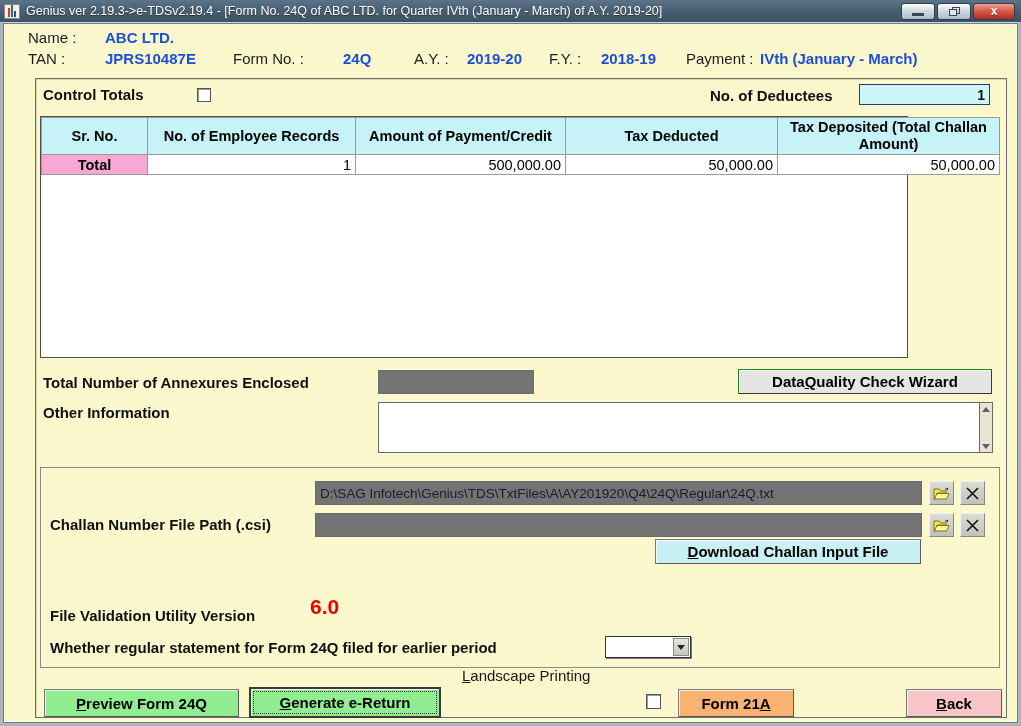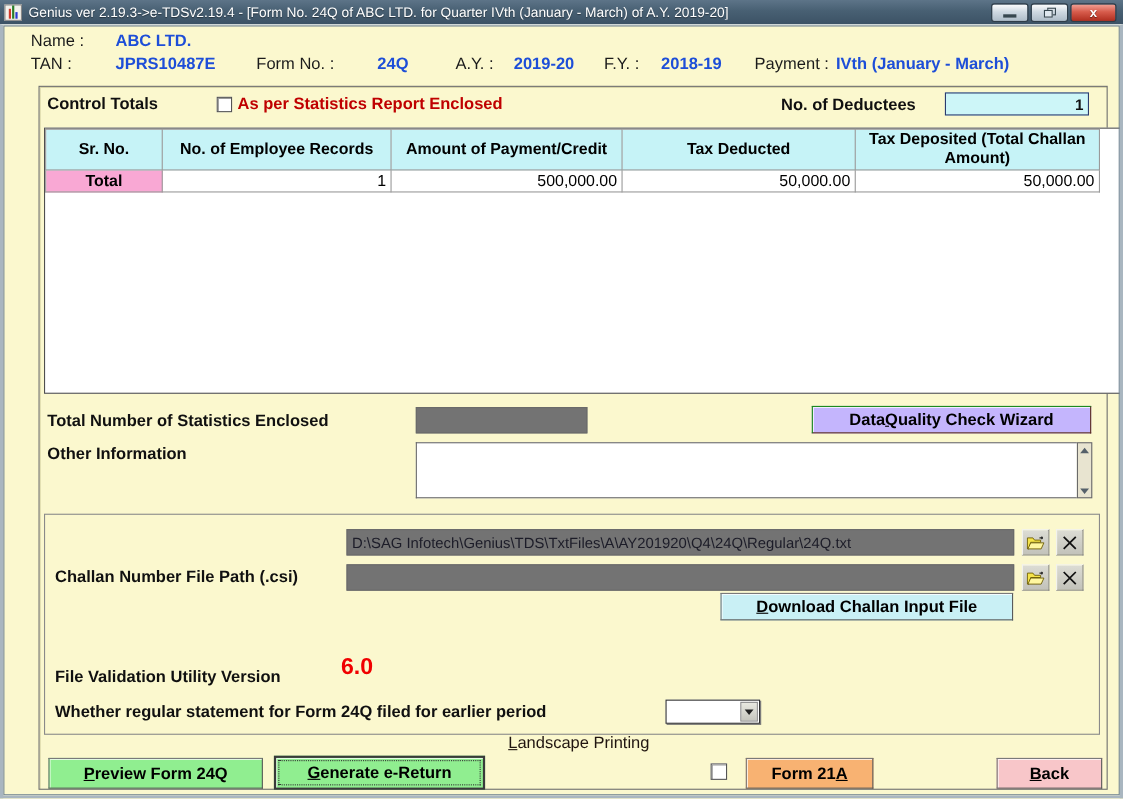--- a/index.html
+++ b/index.html
@@ -43,36 +43,36 @@
 
   
   .checkbox { position:absolute; width:14px; height:14px; background:#fff; border:1px solid #555;
     box-shadow:inset 1px 1px 0 #9a9a9a; }
   .stat-label { position:absolute; font-size:15px; font-weight:bold; color:#bf0000; white-space:nowrap; }
   .deduct-input { position:absolute; left:859px; top:84px; width:131px; height:21px; background:#cdf6f8;
     border:1px solid #2b3b6e; font-size:14px; font-weight:bold; color:#111; text-align:right; padding:0 4px;
     font-family:inherit; }
 
   
-  .grid { position:absolute; left:40px; top:116px; width:981px; height:242px; background:#fff; border:1px solid #4f4f4f; }
+  .grid { position:absolute; left:40px; top:116px; width:868px; height:242px; background:#fff; border:1px solid #4f4f4f; }
   .grid table { border-collapse:collapse; table-layout:fixed; width:958px; }
   .grid th { background:#c6f3f7; border:1px solid #9a9a9a; font-size:14.5px; font-weight:bold; color:#000;
     text-align:center; padding:1px 4px; height:37px; line-height:1.15; }
   .grid td { border:1px solid #9a9a9a; font-size:14.5px; height:20px; padding:0 4px; background:#fff; }
   .grid td.rowhead { background:#f9a8d4; font-weight:bold; text-align:center; }
   .grid td.num { text-align:right; }
 
   
   .tinput { position:absolute; background:#737373; border:1px solid #6a6a6a; font-size:13.5px; color:#1c1c28;
     padding:0 4px; font-family:inherit; }
   .btn { position:absolute; display:flex; align-items:center; justify-content:center; font-size:15px;
     font-weight:bold; color:#000; border:1px solid #7a7a7a; border-right-color:#5a5a5a; border-bottom-color:#5a5a5a;
     box-shadow:inset 1px 1px 0 rgba(255,255,255,.75); cursor:default; white-space:nowrap; }
   .btn u { text-decoration:underline; }
-  .dqc { left:738px; top:369px; width:254px; height:25px; background:#c4b5fd; border-color:#1c8a1c #5c2d20 #5c2d20 #1c8a1c; }
+  .dqc { left:738px; top:369px; width:254px; height:25px; background:#e5e5e5; border-color:#1c8a1c #5c2d20 #5c2d20 #1c8a1c; }
   .download { left:655px; top:539px; width:266px; height:25px; background:#c9f0f5; font-size:15px; }
   .preview { left:44px; top:689px; width:195px; height:28px; background:#90ee90; }
   .generate { left:249px; top:687px; width:192px; height:31px; background:#90ee90; border:2px solid #3a3a3a;
     outline:1px dotted #333; outline-offset:-5px; }
   .form27a { left:678px; top:689px; width:116px; height:28px; background:#f8b272; }
   .back { left:906px; top:689px; width:96px; height:28px; background:#f8c6c9; }
 
   .toolbtn { position:absolute; width:25px; height:24px; background:linear-gradient(180deg,#dcdcd4,#c2c2ba);
     border:1px solid #888; border-top-color:#f2f2ee; border-left-color:#f2f2ee;
     display:flex; align-items:center; justify-content:center; }
@@ -133,21 +133,20 @@
   <span class="hvalue" style="left:467px;top:50px">2019-20</span>
   <span class="hlabel" style="left:549px;top:50px">F.Y. :</span>
   <span class="hvalue" style="left:601px;top:50px">2018-19</span>
   <span class="hlabel" style="left:686px;top:50px">Payment :</span>
   <span class="hvalue" style="left:760px;top:50px">IVth (January - March)</span>
 
   <div class="mainpanel"></div>
 
   <span class="blabel" style="left:43px;top:86px">Control Totals</span>
   <span class="checkbox" style="left:197px;top:88px"></span>
-  <span class="stat-label" style="left:216px;top:86px">As per Statistics Report Enclosed</span>
   <span class="blabel" style="left:710px;top:87px">No. of Deductees</span>
   <input class="deduct-input" readonly="" value="1" style="">
 
   <div class="grid">
     <table>
       <colgroup>
           <col style="width:106px">
           <col style="width:208px">
           <col style="width:210px">
           <col style="width:212px">
@@ -165,21 +164,21 @@
         <td class="rowhead">Total</td>
         <td class="num">1</td>
         <td class="num">500,000.00</td>
         <td class="num">50,000.00</td>
         <td class="num">50,000.00</td>
       </tr>
     </tbody>
       </table>
   </div>
 
-  <span class="blabel" style="left:43px;top:374px">Total Number of Statistics Enclosed</span>
+  <span class="blabel" style="left:43px;top:374px">Total Number of Annexures Enclosed</span>
   <input class="tinput" style="left: 378px; top: 370px; width: 156px; height: 24px;" value="">
   <div class="btn dqc">
       <span>Data </span>
       <u>Q</u>
       <span>uality Check Wizard</span>
     </div>
 
   <span class="blabel" style="left:43px;top:404px">Other Information</span>
   <textarea class="txtarea" style=""></textarea>
   <div class="vscroll">

